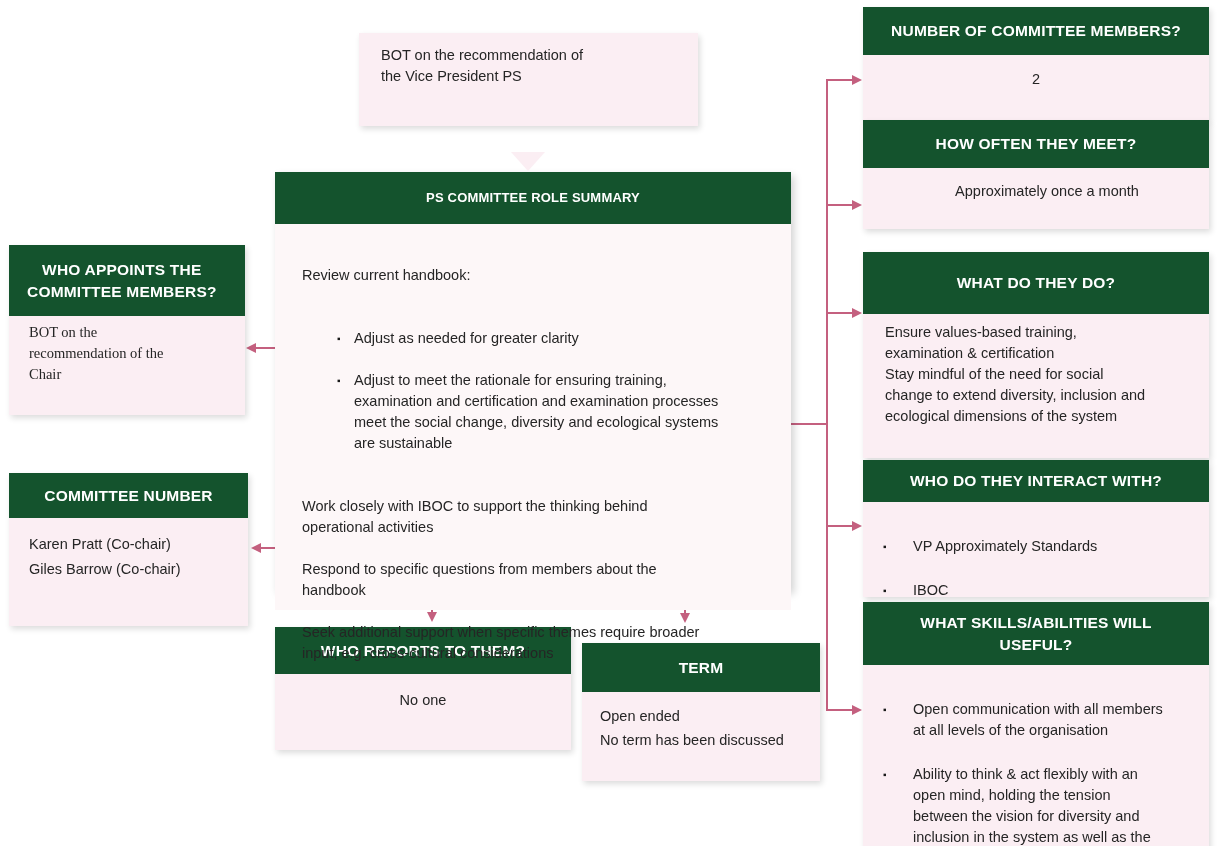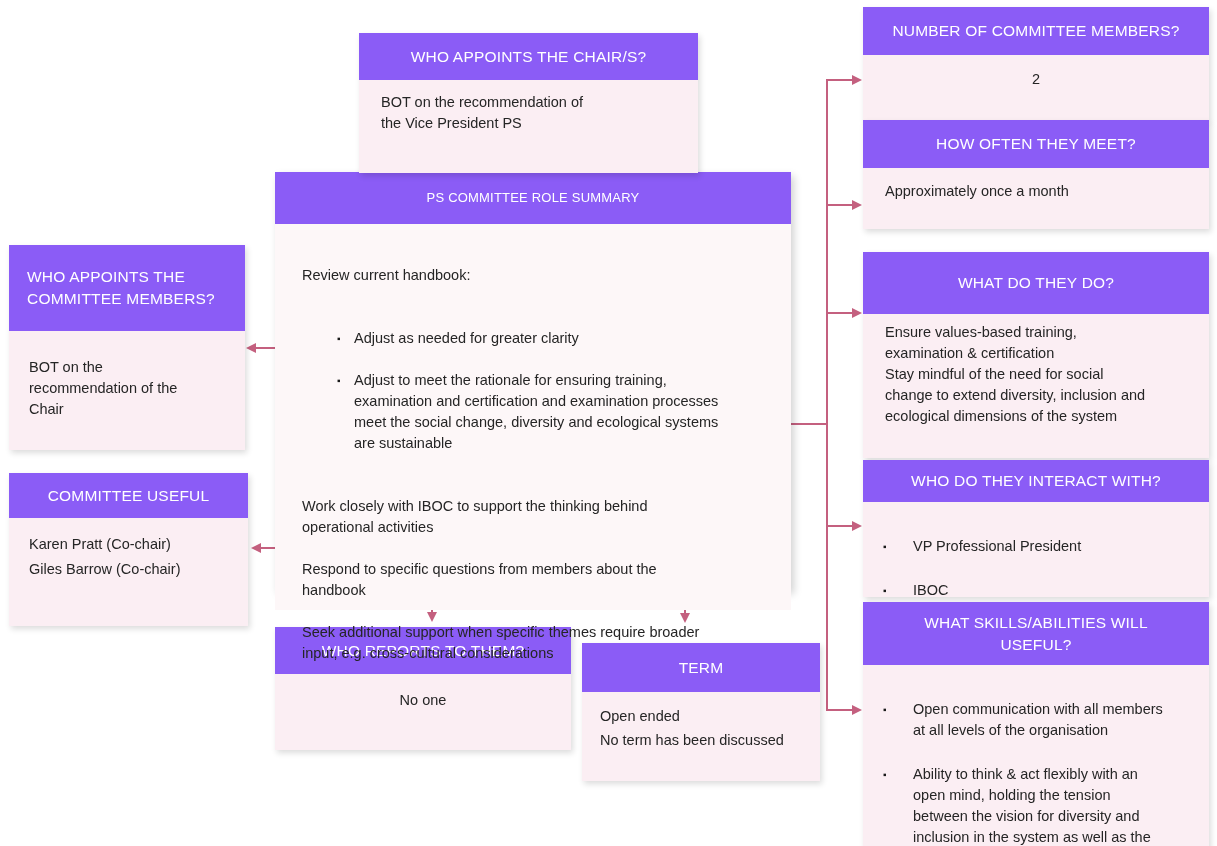--- a/index.html
+++ b/index.html
@@ -2,21 +2,21 @@
 <html><head>
 <meta charset="utf-8">
 <style>
   html,body{margin:0;padding:0;background:#ffffff;}
   #canvas{
     position:relative;width:1217px;height:846px;background:#ffffff;overflow:hidden;
     font-family:"Liberation Sans","DejaVu Sans",sans-serif;color:#252525;
   }
   .box{position:absolute;z-index:2;box-shadow:2px 3px 6px rgba(0,0,0,0.14);}
   .box-header{
-    background:#8b5cf6;color:#ffffff;font-weight:400;font-size:15.5px;line-height:1.4;
+    background:#14532d;color:#ffffff;font-weight:700;font-size:15.5px;line-height:1.4;
     display:flex;align-items:center;justify-content:center;text-align:center;
     white-space:pre-line;letter-spacing:.2px;
   }
   .box-body{
     background:#FBEEF3;font-size:14.5px;line-height:21px;white-space:pre-line;
   }
   
   #callout{left:359px;top:33px;width:339px;z-index:4;}
   #callout .box-header{height:47px;}
   #callout .box-body{height:73px;padding:12px 10px 8px 22px;}
@@ -28,37 +28,37 @@
   
   #main-box{left:275px;top:172px;width:516px;height:418px;z-index:3;box-shadow:3px 4px 8px rgba(0,0,0,0.18);}
   #main-box .box-header{height:52px;font-size:13px;}
   #main-box .box-body{height:366px;background:#FDF7F8;padding:20px 6px 0 27px;}
   .m-bullets{margin:0 0 0 35px;}
   .bullet-row{display:flex;}
   .bullet-glyph{width:17px;flex:0 0 17px;font-size:10px;line-height:21px;color:#1a1a1a;}
   .bullet-text{flex:1;}
   
   #left1{left:9px;top:245px;width:236px;}
-  #left1 .box-header{height:86px;justify-content:flex-start;text-align:left;padding-left:18px;}
-  #left1 .box-body{height:93px;padding:26px 8px 0 20px;}
+  #left1 .box-header{height:71px;justify-content:flex-start;text-align:center;padding-left:18px;}
+  #left1 .box-body{height:93px;padding:6px 8px 0 20px;font-family:Liberation Serif, serif;}
   #left2{left:9px;top:473px;width:239px;}
   #left2 .box-header{height:45px;}
   #left2 .box-body{height:94px;padding:14px 8px 0 20px;line-height:25px;}
   
   #bottom1{left:275px;top:627px;width:296px;}
   #bottom1 .box-header{height:47px;}
   #bottom1 .box-body{height:60px;padding:16px 0 0 0;text-align:center;}
   #bottom2{left:582px;top:643px;width:238px;}
   #bottom2 .box-header{height:49px;}
   #bottom2 .box-body{height:77px;padding:12px 4px 0 18px;line-height:24px;}
   
   .rbox{left:863px;width:346px;}
   .rbox .box-header{height:48px;}
   #r1{top:7px;}   #r1 .box-body{height:52px;padding:14px 0 0 0;text-align:center;}
-  #r2{top:120px;} #r2 .box-body{height:48px;padding:13px 0 0 22px;}
+  #r2{top:120px;} #r2 .box-body{height:48px;padding:13px 0 0 22px;text-align:center;}
   #r3{top:252px;} #r3 .box-header{height:62px;} #r3 .box-body{height:136px;padding:8px 4px 0 22px;}
   #r4{top:460px;} #r4 .box-header{height:42px;} #r4 .box-body{height:82px;padding:13px 4px 0 16px;}
   #r5{top:602px;} #r5 .box-header{height:63px;} #r5 .box-body{height:176px;padding:13px 4px 0 16px;}
   .rb-bullets .bullet-row{margin-bottom:2px;}
   .rb-bullets .bullet-glyph{width:30px;flex:0 0 30px;text-align:left;padding-left:4px;}
   
   .line{position:absolute;background:#C4607F;z-index:1;}
   .ah{position:absolute;width:0;height:0;z-index:1;}
   .ah-right{border-top:5px solid transparent;border-bottom:5px solid transparent;border-left:10px solid #C4607F;}
   .ah-left{border-top:5px solid transparent;border-bottom:5px solid transparent;border-right:10px solid #C4607F;}
@@ -86,21 +86,20 @@
   <div class="ah ah-left" style="left:246px;top:343px;"></div>
   <div class="line" style="left:260px;top:547px;width:15px;height:2px;"></div>
   <div class="ah ah-left" style="left:251px;top:543px;"></div>
 
   <div class="line" style="left:431px;top:590px;width:2px;height:22px;"></div>
   <div class="ah ah-down" style="left:427px;top:612px;"></div>
   <div class="line" style="left:684px;top:590px;width:2px;height:23px;"></div>
   <div class="ah ah-down" style="left:680px;top:613px;"></div>
 
   <div class="box" id="callout">
-    <div class="box-header">WHO APPOINTS THE CHAIR/S?</div>
     <div class="box-body">BOT on the recommendation of
 the Vice President PS</div>
   </div>
   <div id="callout-tail"></div>
 
   <div class="box" id="main-box">
     <div class="box-header">PS COMMITTEE ROLE SUMMARY</div>
     <div class="box-body">
       <div>Review current handbook:</div>
       <div class="m-bullets">
@@ -126,21 +125,21 @@
   </div>
 
   <div class="box" id="left1">
     <div class="box-header">WHO APPOINTS THE
 COMMITTEE MEMBERS?</div>
     <div class="box-body">BOT on the
 recommendation of the
 Chair</div>
   </div>
   <div class="box" id="left2">
-    <div class="box-header">COMMITTEE USEFUL</div>
+    <div class="box-header">COMMITTEE NUMBER</div>
     <div class="box-body">Karen Pratt (Co-chair)
 Giles Barrow (Co-chair)</div>
   </div>
 
   <div class="box" id="bottom1">
     <div class="box-header">WHO REPORTS TO THEM?</div>
     <div class="box-body">No one</div>
   </div>
   <div class="box" id="bottom2">
     <div class="box-header">TERM</div>
@@ -162,21 +161,21 @@
 examination &amp; certification
 Stay mindful of the need for social
 change to extend diversity, inclusion and
 ecological dimensions of the system</div>
   </div>
   <div class="box rbox" id="r4">
     <div class="box-header">WHO DO THEY INTERACT WITH?</div>
     <div class="box-body rb-bullets">
       <div class="bullet-row">
         <span class="bullet-glyph">▪</span>
-        <span class="bullet-text">VP Professional President</span>
+        <span class="bullet-text">VP Approximately Standards</span>
       </div>
       <div class="bullet-row">
         <span class="bullet-glyph">▪</span>
         <span class="bullet-text">IBOC</span>
       </div>
     </div>
   </div>
   <div class="box rbox" id="r5">
     <div class="box-header">WHAT SKILLS/ABILITIES WILL
 USEFUL?</div>

